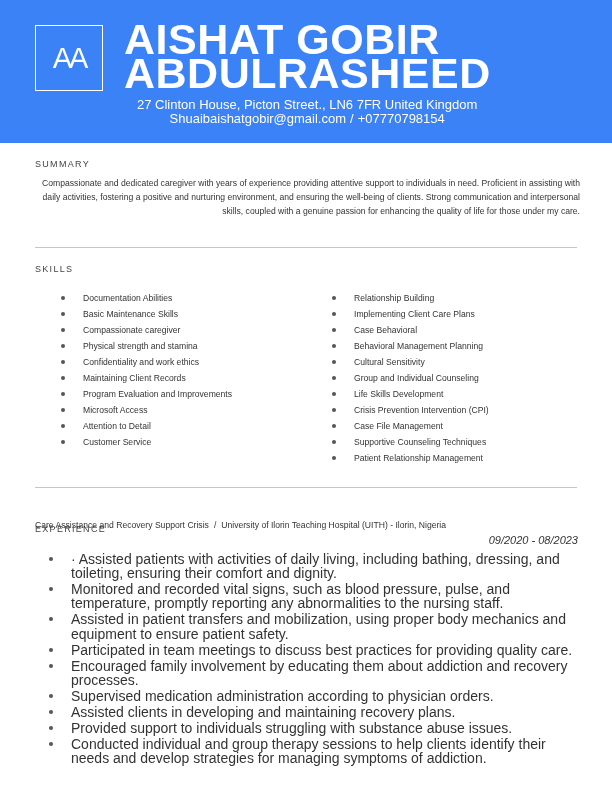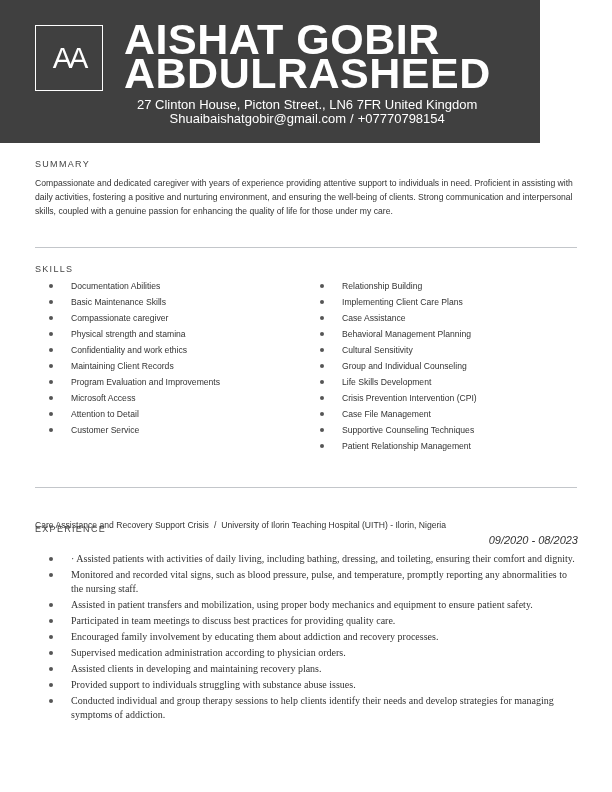--- a/index.html
+++ b/index.html
@@ -2,22 +2,22 @@
 <html><head>
 <meta charset="utf-8">
 <style>
   html, body { margin: 0; padding: 0; }
   body {
     width: 612px; height: 792px; background: #ffffff; overflow: hidden;
     font-family: "Liberation Sans", sans-serif; color: #333333;
     position: relative;
   }
   .header {
-    position: absolute; left: 0; top: 0; width: 540px; height: 143px;
-    background: #404040;
+    position: absolute; left: 0; top: 0; width: 612px; height: 143px;
+    background: #3b82f6;
   }
   .monogram {
     position: absolute; left: 35px; top: 25px; width: 66px; height: 64px;
     border: 1px solid #ffffff; box-sizing: content-box;
     color: #ffffff; font-size: 29px; letter-spacing: -3px;
     display: flex; align-items: center; justify-content: center;
     font-family: "Liberation Sans", sans-serif;
   }
   .name {
     position: absolute; left: 124px; top: 22px; color: #ffffff;
@@ -27,46 +27,45 @@
     position: absolute; left: 137px; top: 98px; color: #ffffff;
     font-size: 13px; line-height: 13.5px; text-align: center;
   }
   .contact .sep { margin: 0 4px; }
   .section-title {
     position: absolute; left: 35px; font-size: 9px; letter-spacing: 1.3px;
     color: #444444;
   }
   .para {
     position: absolute; left: 35px; width: 545px; font-size: 8.6px;
-    line-height: 14.2px; color: #333333;
+    line-height: 14.2px; color: #333333; text-align: right;
   }
   .divider {
     position: absolute; left: 35px; width: 542px; height: 1px; background: #c3c6ca;
   }
-  .skills-col { position: absolute; top: 280px; width: 260px; margin: 0; padding: 0; list-style: none; }
+  .skills-col { position: absolute; top: 280px; width: 260px; margin: 12px; padding: 0; list-style: none; }
   .skills-col li {
     position: relative; height: 16px; font-size: 8.6px; line-height: 13px;
     padding-left: 36px; white-space: nowrap;
   }
   .bullet {
     position: absolute; left: 14px; top: 4px; width: 4px; height: 4px;
     border-radius: 50%; background: #555555;
   }
   .job-title {
     position: absolute; left: 35px; top: 520px; font-size: 8.6px; color: #333333; white-space: nowrap;
   }
   .job-title .sep { margin: 0 5px; }
   .job-dates {
     position: absolute; right: 34px; top: 534px; font-size: 11px; font-style: italic; color: #333333;
   }
   .exp-list { position: absolute; left: 35px; top: 552px; width: 545px; margin: 0; padding: 0; list-style: none; }
   .exp-list li {
-    position: relative; font-size: 10px; line-height: 14.2px; padding-left: 36px;
+    position: relative; font-size: 14px; line-height: 14.2px; padding-left: 36px;
     margin-bottom: 1.8px;
-    font-family: Liberation Serif, serif;
   }
   .exp-list .bullet { left: 14px; top: 5px; }
 </style>
 </head>
 <body>
 
 <div class="header">
   <div class="monogram">AA</div>
   <div class="name">
     <div>AISHAT GOBIR</div>
@@ -93,21 +92,21 @@
     <li><span class="bullet"></span><span>Confidentiality and work ethics</span></li>
     <li><span class="bullet"></span><span>Maintaining Client Records</span></li>
     <li><span class="bullet"></span><span>Program Evaluation and Improvements</span></li>
     <li><span class="bullet"></span><span>Microsoft Access</span></li>
     <li><span class="bullet"></span><span>Attention to Detail</span></li>
     <li><span class="bullet"></span><span>Customer Service</span></li>
   </ul>
 <ul class="skills-col" style="left:306px;" id="skills-right">
     <li><span class="bullet"></span><span>Relationship Building</span></li>
     <li><span class="bullet"></span><span>Implementing Client Care Plans</span></li>
-    <li><span class="bullet"></span><span>Case Assistance</span></li>
+    <li><span class="bullet"></span><span>Case Behavioral</span></li>
     <li><span class="bullet"></span><span>Behavioral Management Planning</span></li>
     <li><span class="bullet"></span><span>Cultural Sensitivity</span></li>
     <li><span class="bullet"></span><span>Group and Individual Counseling</span></li>
     <li><span class="bullet"></span><span>Life Skills Development</span></li>
     <li><span class="bullet"></span><span>Crisis Prevention Intervention (CPI)</span></li>
     <li><span class="bullet"></span><span>Case File Management</span></li>
     <li><span class="bullet"></span><span>Supportive Counseling Techniques</span></li>
     <li><span class="bullet"></span><span>Patient Relationship Management</span></li>
   </ul>
 <div class="divider" style="top:487px;"></div>

